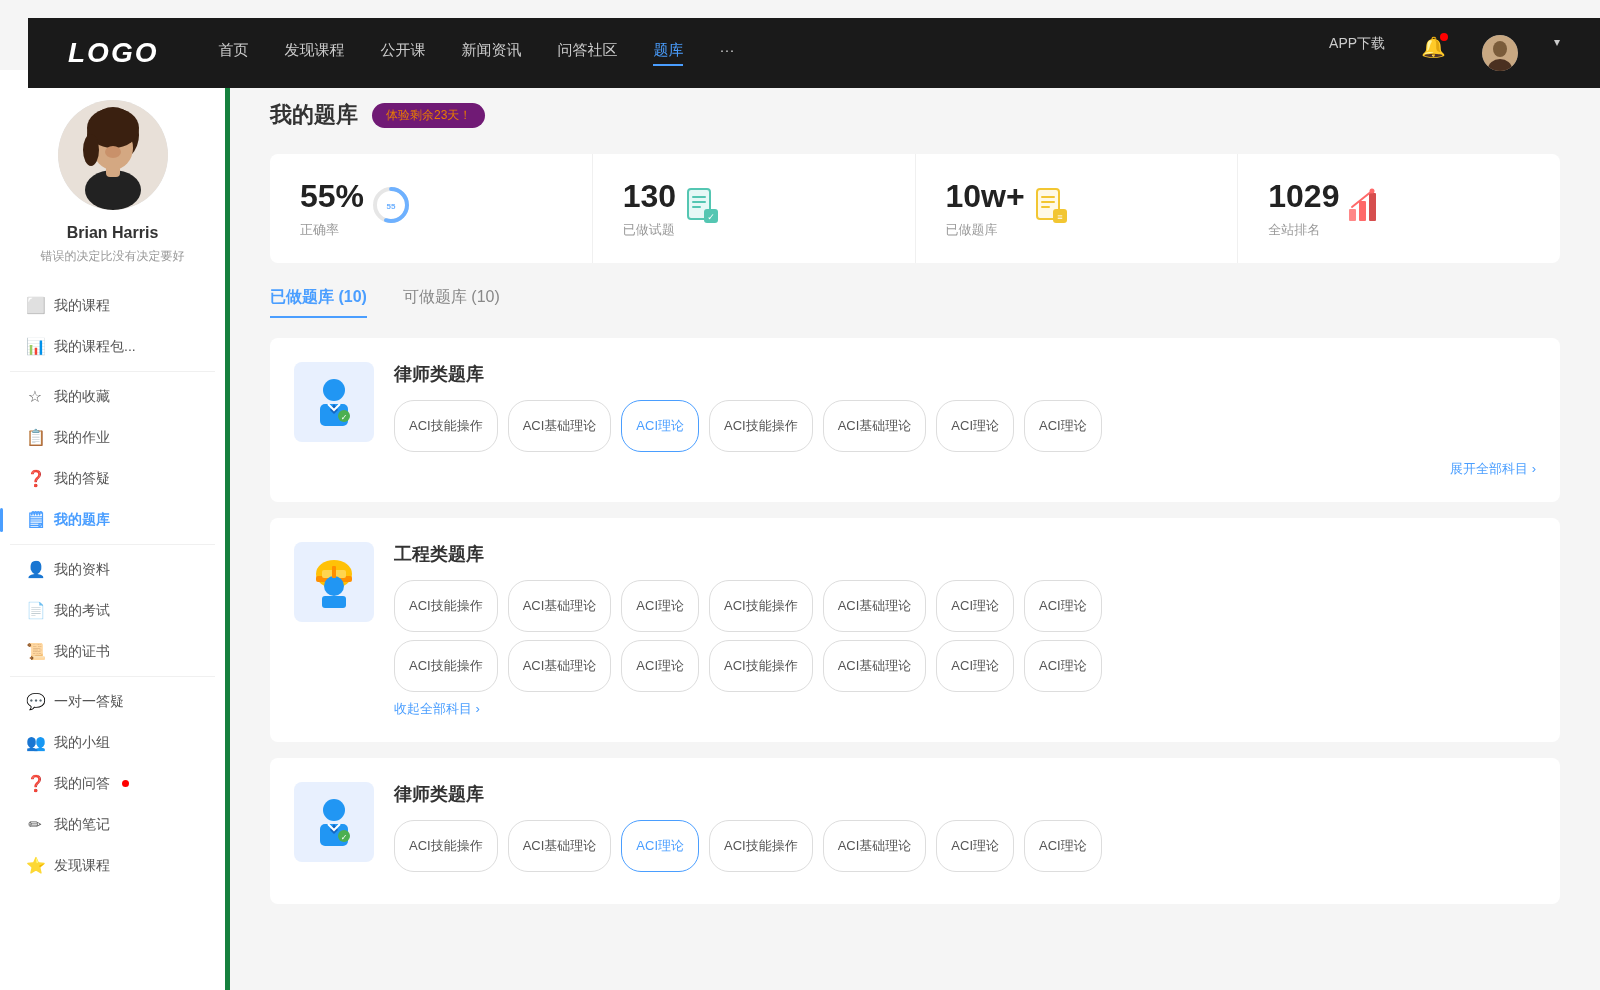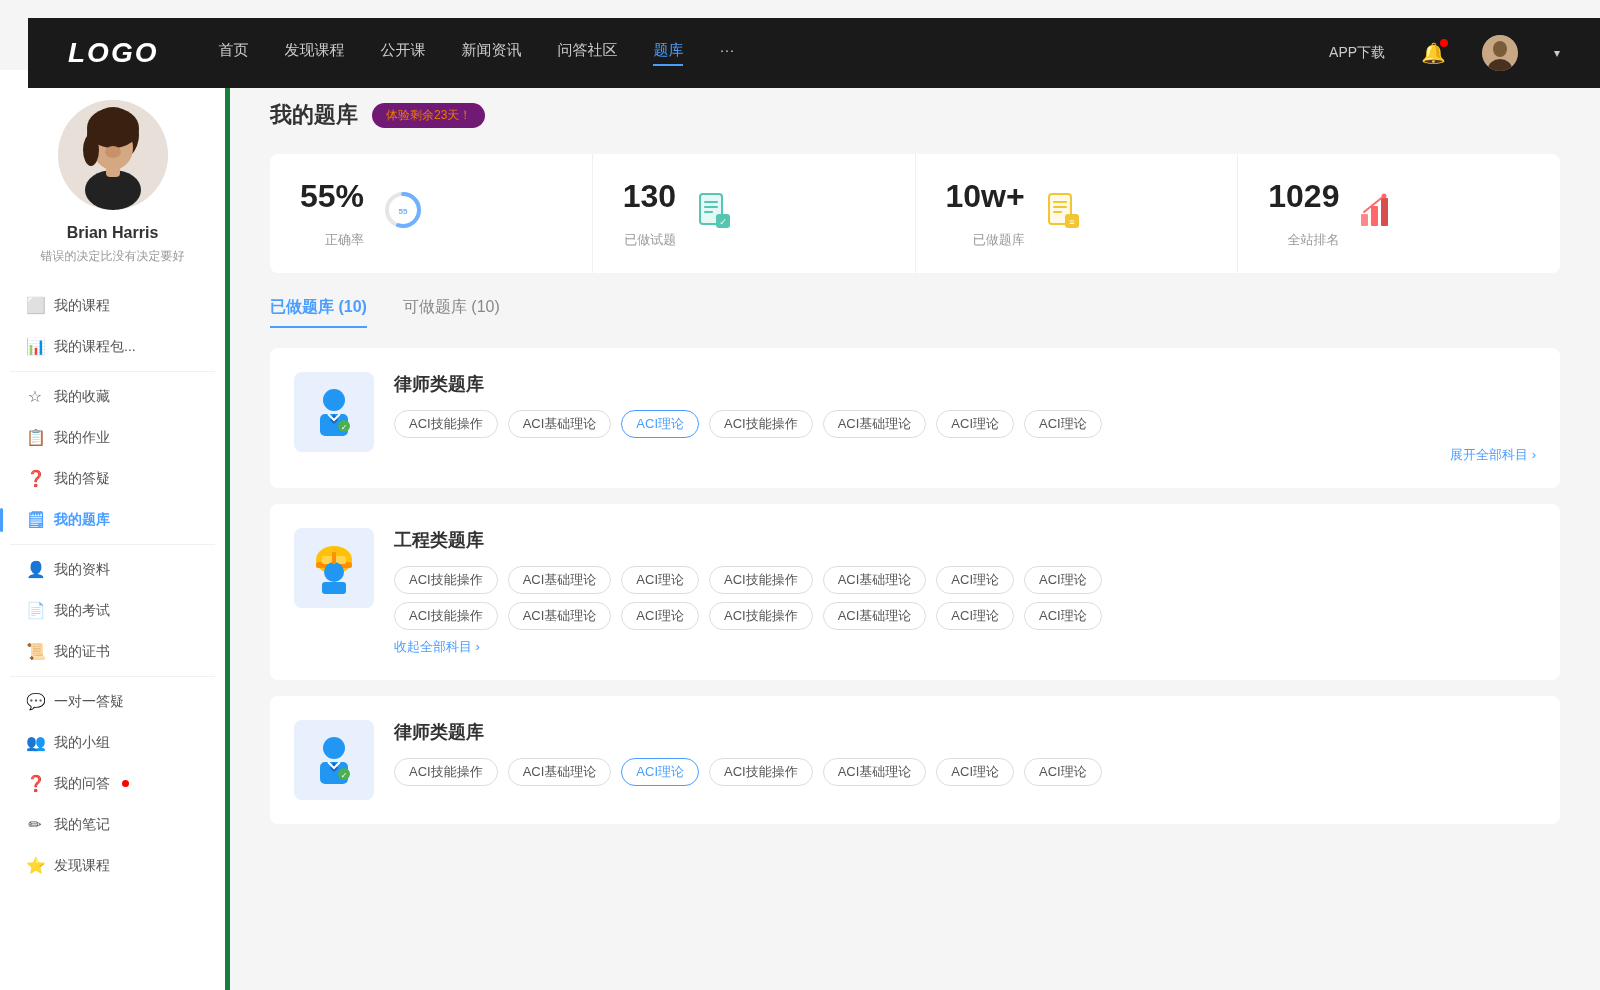--- a/index.html
+++ b/index.html
@@ -36,21 +36,21 @@
       font-size: 15px;
       cursor: pointer;
     }
     .navbar-menu a.active {
       color: #4a9eff;
       border-bottom: 2px solid #4a9eff;
       padding-bottom: 4px;
     }
     .navbar-right {
       display: flex;
-      align-items: center;
+      align-items: flex-start;
       gap: 36px;
     }
     .app-download {
       color: #ccc;
       font-size: 14px;
       cursor: pointer;
     }
     .bell-icon {
       color: #ccc;
       font-size: 20px;
@@ -210,34 +210,33 @@
       border-radius: 8px;
       margin-bottom: 24px;
       overflow: hidden;
     }
     .stat-card {
       flex: 1;
       padding: 24px 30px;
       border-right: 1px solid #f0f0f0;
       display: flex;
       align-items: center;
-      gap: 20px;
+      gap: 8px;
     }
     .stat-card:last-child { border-right: none; }
     .stat-text {}
     .stat-value {
       font-size: 32px;
       font-weight: 700;
       color: #222;
     }
     .stat-label {
       font-size: 13px;
       color: #999;
-      margin-top: 16px;
-      text-align: right;
+      margin-top: 6px;
     }
     .stat-icon {
       font-size: 28px;
       opacity: 0.8;
     }
 
     
     .tabs-bar {
       display: flex;
       gap: 36px;
@@ -285,21 +284,21 @@
     }
     .tags-row {
       display: flex;
       flex-wrap: wrap;
       gap: 10px;
       margin-bottom: 8px;
     }
     .tag {
       border: 1px solid #ddd;
       border-radius: 20px;
-      padding: 4px 14px;
+      padding: 16px 14px;
       font-size: 13px;
       color: #555;
       cursor: pointer;
     }
     .tag.active-tag {
       border-color: #4a9eff;
       color: #4a9eff;
     }
     .expand-link {
       color: #4a9eff;

